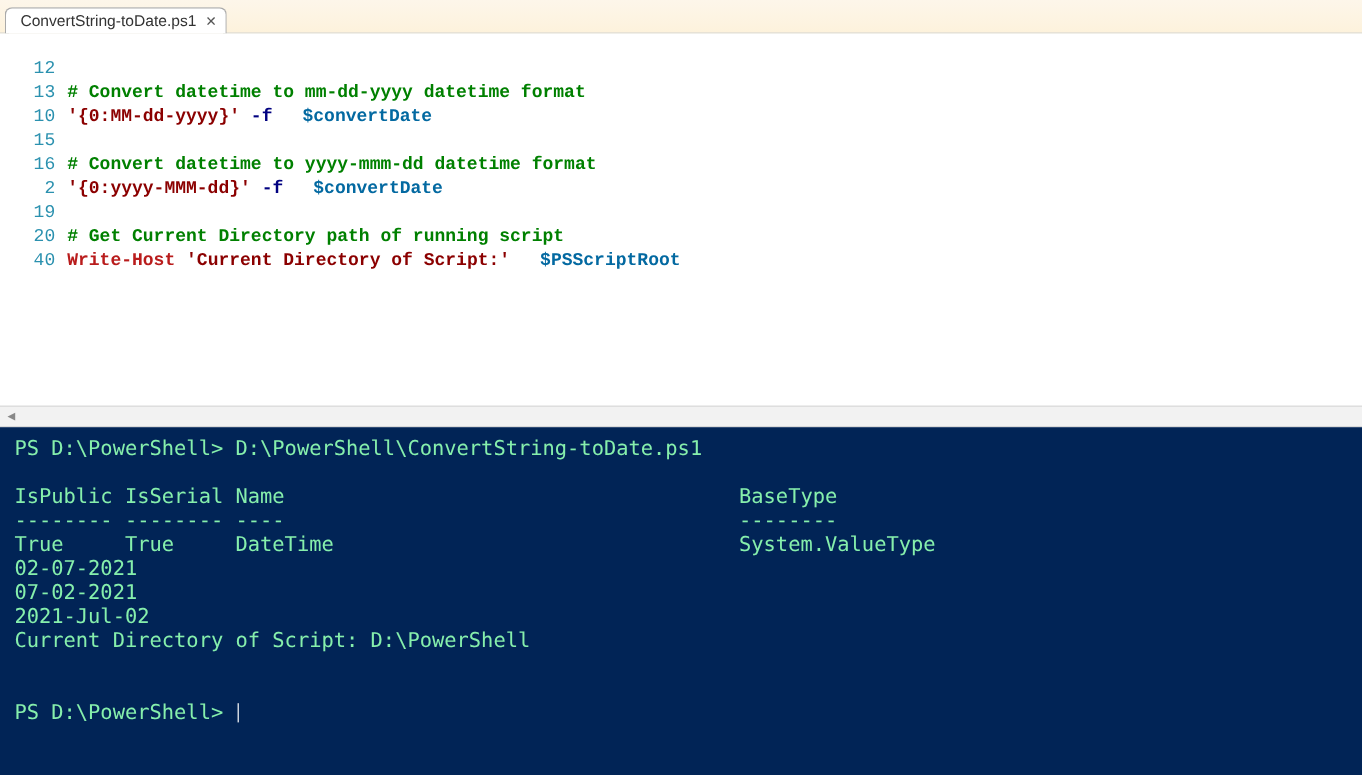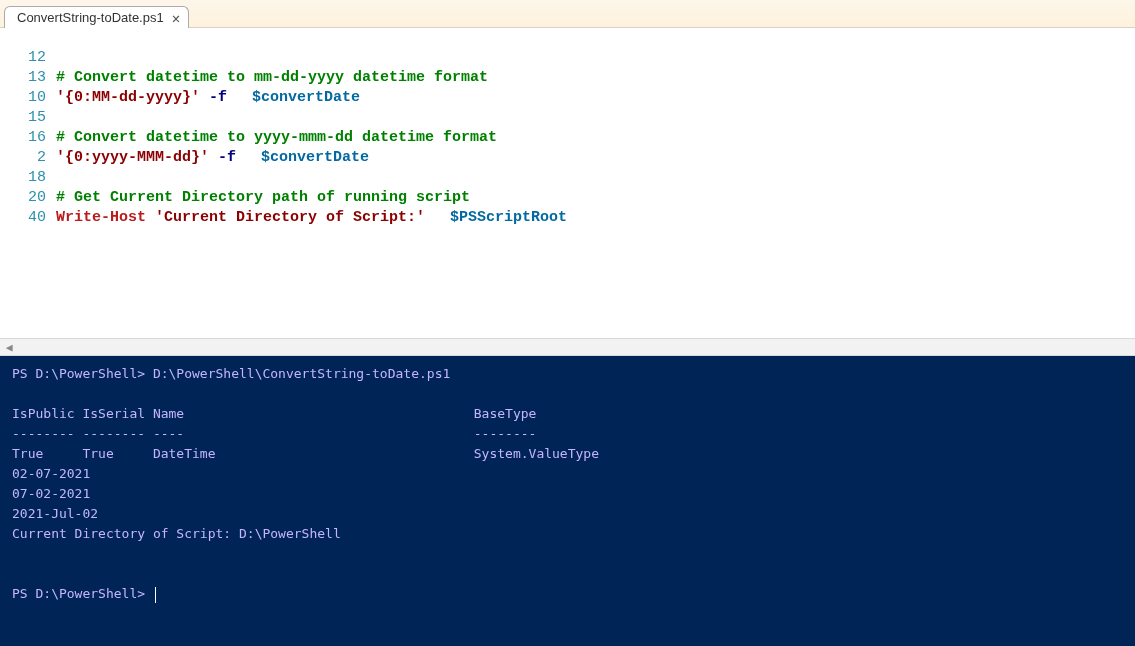--- a/index.html
+++ b/index.html
@@ -80,26 +80,26 @@
     align-items: center;
     padding-left: 6px;
   }
   .scroll-arrow {
     color: #888;
     font-size: 11px;
   }
   .console {
     flex: 1;
     background: #012456;
-    color: #c4b5fd;
+    color: #86efac;
     padding: 8px 24px 12px 12px;
     white-space: pre;
     line-height: 20px;
     font-family: 'Lucida Console', Consolas, monospace;
-    font-size: 13px;
+    font-size: 17px;
     overflow: hidden;
   }
   .cursor {
     display: inline-block;
     width: 1px;
     height: 16px;
     background: #fff;
     vertical-align: middle;
     margin-left: 2px;
   }
@@ -115,21 +115,21 @@
 </div>
 
 <div class="editor">
   <div class="gutter" id="gutter">
       <div>12</div>
       <div>13</div>
       <div>10</div>
       <div>15</div>
       <div>16</div>
       <div>2</div>
-      <div>18</div>
+      <div>19</div>
       <div>20</div>
       <div>40</div>
     </div>
   <div class="code" id="code"><div class="code-line"></div><div class="code-line"><span class="tok-comment"># Convert datetime to mm-dd-yyyy datetime format</span></div><div class="code-line"><span class="tok-string">'{0:MM-dd-yyyy}'</span><span> </span><span class="tok-param">-f</span><span> </span><span class="tok-var">$convertDate</span></div><div class="code-line"></div><div class="code-line"><span class="tok-comment"># Convert datetime to yyyy-mmm-dd datetime format</span></div><div class="code-line"><span class="tok-string">'{0:yyyy-MMM-dd}'</span><span> </span><span class="tok-param">-f</span><span> </span><span class="tok-var">$convertDate</span></div><div class="code-line"></div><div class="code-line"><span class="tok-comment"># Get Current Directory path of running script</span></div><div class="code-line"><span class="tok-cmdlet">Write-Host</span><span> </span><span class="tok-string">'Current Directory of Script:'</span><span> </span><span class="tok-var">$PSScriptRoot</span></div></div>
 </div>
 
 <div class="bottom-scroll">
   <span class="scroll-arrow">◀</span>
 </div>
 

